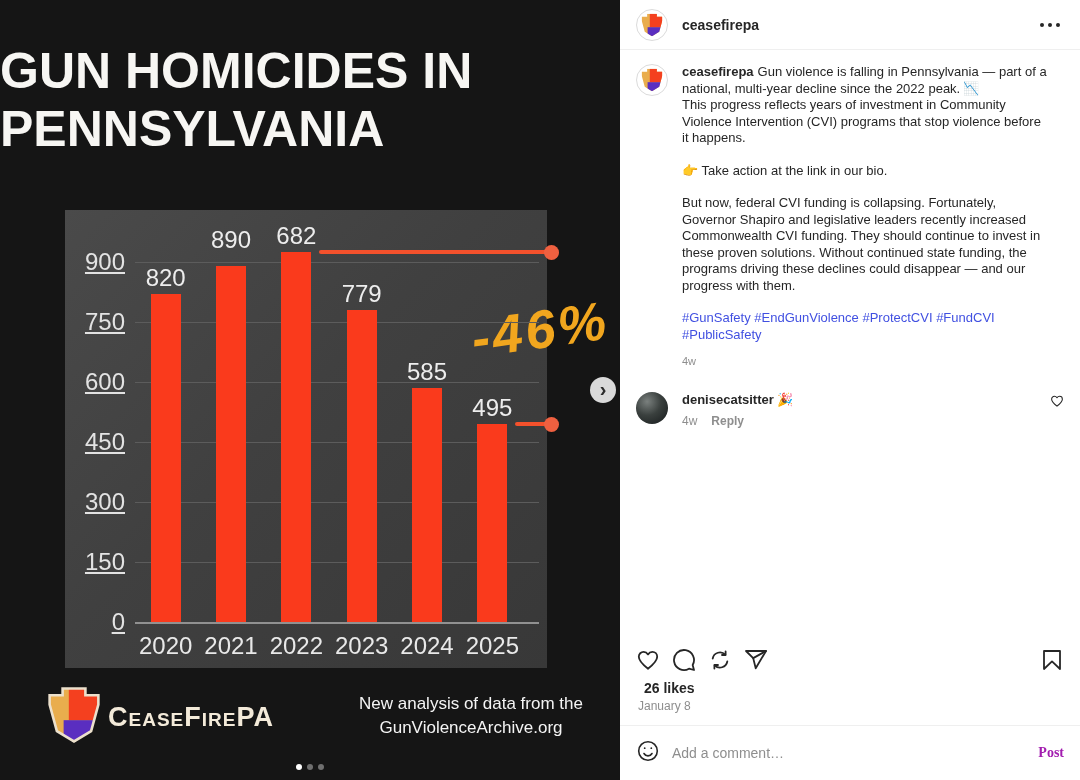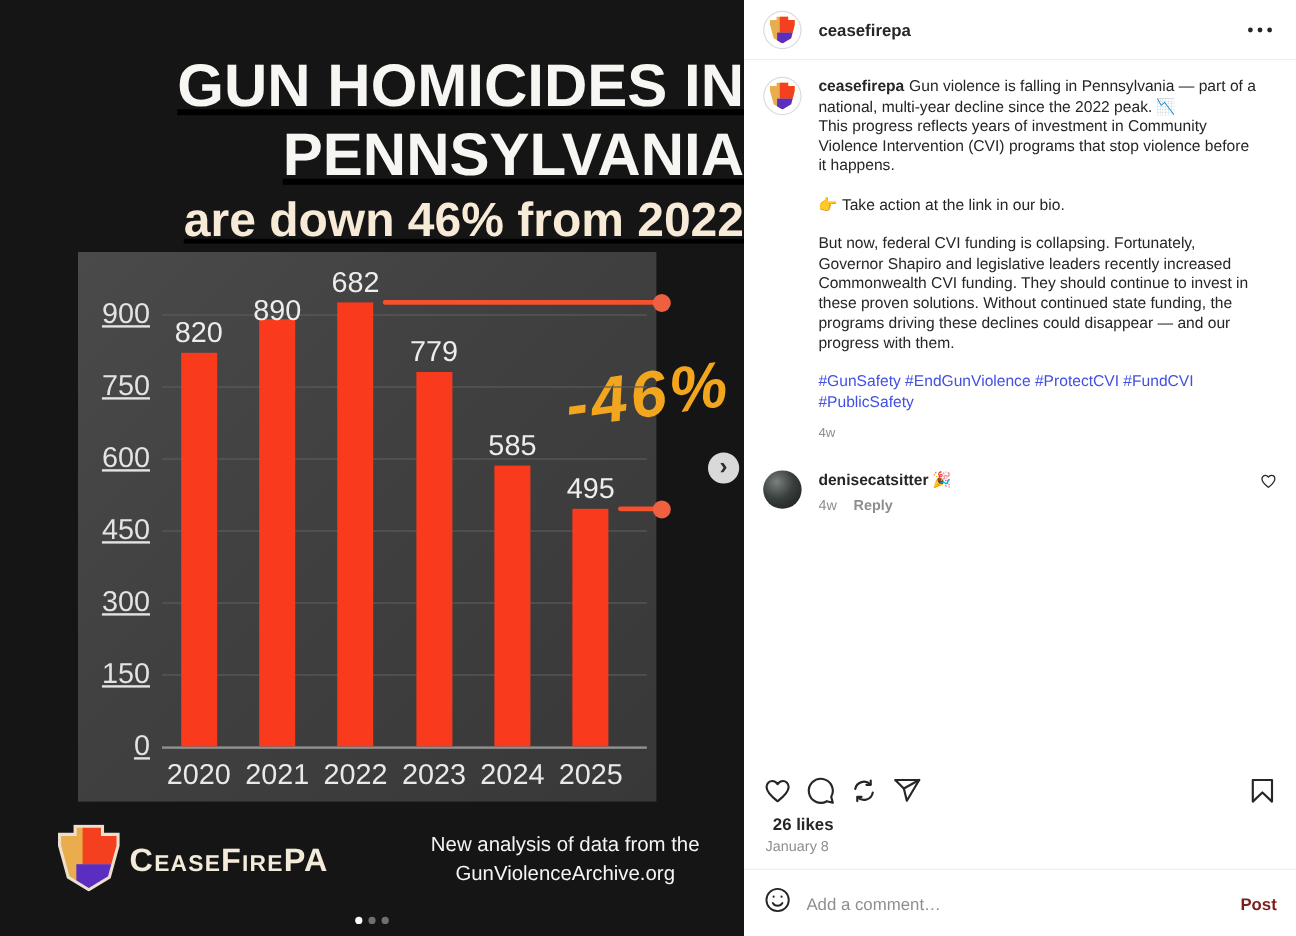--- a/index.html
+++ b/index.html
@@ -2,21 +2,21 @@
 <html><head>
 <meta charset="utf-8">
 <style>
   * { margin:0; padding:0; box-sizing:border-box; }
   html,body { width:1080px; height:780px; overflow:hidden; background:#000; }
   body { font-family:"Liberation Sans", sans-serif; }
   .app { display:flex; width:1080px; height:780px; }
 
   
   .media { position:relative; width:620px; height:780px; background:#151515; overflow:hidden; flex:0 0 620px; }
-  .media-title { position:absolute; top:42px; left:0; width:100%; text-align:right;text-decoration:underline; }
+  .media-title { position:absolute; top:42px; left:0; width:100%; text-align:left; }
   .title-line { font-size:50px; line-height:58px; font-weight:700; color:#f7f6f3; letter-spacing:0px; }
   .subtitle { margin-top:4px; font-size:40px; line-height:44px; font-weight:700; color:#f7ead6; }
 
   #chart-panel { position:absolute; left:65px; top:210px; width:482px; height:458px;
     background:linear-gradient(135deg,#4a4a4a 0%,#404040 45%,#383838 100%); }
   #chart-panel .gridline { position:absolute; height:1px; background:#5c5c5c; }
   #chart-panel .axisline { position:absolute; height:2px; background:#919191; }
   #chart-panel .ytick { position:absolute; text-align:right; font-size:24px; color:#e3e3e3;text-decoration:underline; }
   #chart-panel .xtick { position:absolute; width:68px; text-align:center; font-size:24px; color:#e9e9e9; }
   #chart-panel .vlabel { position:absolute; width:68px; text-align:center; font-size:24px; color:#ededed; }
@@ -72,33 +72,32 @@
 
   .dfooter { flex:0 0 auto; }
   .actions { display:flex; align-items:center; padding:10px 16px 6px 16px; gap:12px; }
   .icon-btn { background:none; border:none; padding:0; cursor:pointer; display:flex; }
   .likes { padding:2px 16px 0 24px; font-size:14px; font-weight:700; color:#262626; }
   .pdate { padding:3px 16px 0 18px; font-size:12px; color:#8e8e8e; }
   .composer { margin-top:12px; border-top:1px solid #efefef; display:flex; align-items:center; padding:13px 16px;justify-content:center; }
   .composer input { border:none; outline:none; flex:1; margin-left:12px; font-size:14px;
     font-family:"Liberation Sans", sans-serif; color:#262626; }
   .composer input::placeholder { color:#8e8e8e; }
-  .post-btn { background:none; border:none; font-size:14px; font-weight:600; color:#7f1d1d;
-    cursor:pointer; font-family:Liberation Sans, sans-serif; }
+  .post-btn { background:none; border:none; font-size:14px; font-weight:600; color:#a21caf;
+    cursor:pointer; font-family:Liberation Serif, serif; }
 </style>
 </head>
 <body>
 
 <div class="app">
 
   <section class="media">
     <div class="media-title">
       <div class="title-line">GUN HOMICIDES IN</div>
       <div class="title-line">PENNSYLVANIA</div>
-      <div class="subtitle">are down 46% from 2022</div>
     </div>
 
     <div id="chart-panel">
         <div class="annot">-46%</div>
         <div class="ytick" style="left: 0px; top: 398px; width: 60px;">0</div>
         <div class="gridline" style="left: 70px; top: 352px; width: 404px;"></div>
         <div class="ytick" style="left: 0px; top: 338px; width: 60px;">150</div>
         <div class="gridline" style="left: 70px; top: 292px; width: 404px;"></div>
         <div class="ytick" style="left: 0px; top: 278px; width: 60px;">300</div>
         <div class="gridline" style="left: 70px; top: 232px; width: 404px;"></div>
@@ -107,21 +106,21 @@
         <div class="ytick" style="left: 0px; top: 158px; width: 60px;">600</div>
         <div class="gridline" style="left: 70px; top: 112px; width: 404px;"></div>
         <div class="ytick" style="left: 0px; top: 98px; width: 60px;">750</div>
         <div class="gridline" style="left: 70px; top: 52px; width: 404px;"></div>
         <div class="ytick" style="left: 0px; top: 38px; width: 60px;">900</div>
         <div class="axisline" style="left: 70px; top: 412px; width: 404px;"></div>
         <div class="bar" style="left: 85.6667px; top: 84px; height: 328px; background: rgb(250, 58, 28);"></div>
         <div class="vlabel" style="left: 66.6667px; top: 54px;">820</div>
         <div class="xtick" style="left: 66.6667px; top: 422px;">2020</div>
         <div class="bar" style="left: 151px; top: 56px; height: 356px; background: rgb(250, 58, 28);"></div>
-        <div class="vlabel" style="left: 132px; top: 36px;">890</div>
+        <div class="vlabel" style="left: 132px; top: 16px;">890</div>
         <div class="xtick" style="left: 132px; top: 422px;">2021</div>
         <div class="bar" style="left: 216.333px; top: 41.6px; height: 370.4px; background: rgb(250, 58, 28);"></div>
         <div class="vlabel" style="left: 197.333px; top: 11.6px;">682</div>
         <div class="xtick" style="left: 197.333px; top: 422px;">2022</div>
         <div class="bar" style="left: 281.667px; top: 100.4px; height: 311.6px; background: rgb(250, 58, 28);"></div>
         <div class="vlabel" style="left: 262.667px; top: 70.4px;">779</div>
         <div class="xtick" style="left: 262.667px; top: 422px;">2023</div>
         <div class="bar" style="left: 347px; top: 178px; height: 234px; background: rgb(250, 58, 28);"></div>
         <div class="vlabel" style="left: 328px; top: 148px;">585</div>
         <div class="xtick" style="left: 328px; top: 422px; text-align: center;">2024</div>

